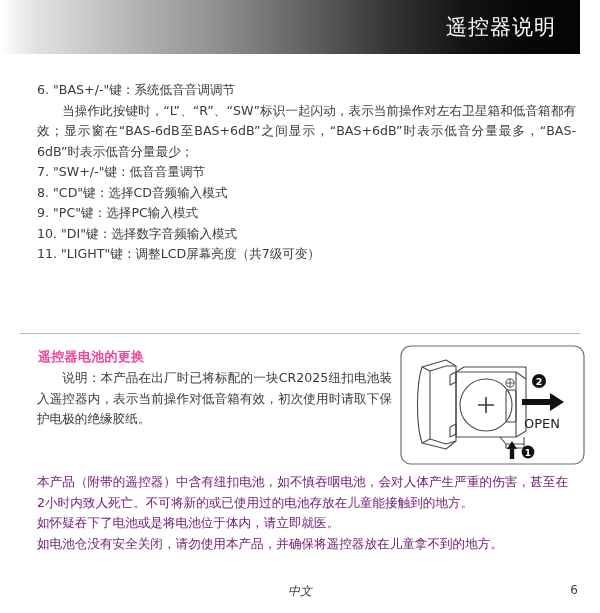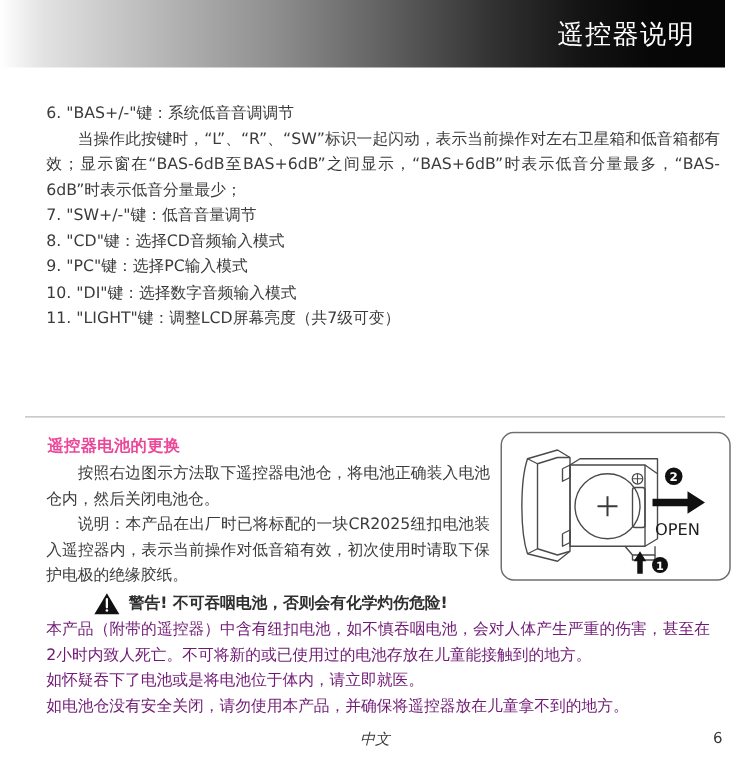--- a/index.html
+++ b/index.html
@@ -225,21 +225,20 @@
 
 
   </div>
 </div>
 
 <div class="divider"></div>
 
 <div class="battery-section">
   <div class="battery-heading">遥控器电池的更换</div>
   <div class="battery-text">
-    <p class="indent">按照右边图示方法取下遥控器电池仓，将电池正确装入电池仓内，然后关闭电池仓。</p>
     <p class="indent">说明：本产品在出厂时已将标配的一块CR2025纽扣电池装入遥控器内，表示当前操作对低音箱有效，初次使用时请取下保护电极的绝缘胶纸。</p>
   </div>
 </div>
 
 <div class="illus">
   <svg width="185" height="120" viewBox="0 0 185 120" xmlns="http://www.w3.org/2000/svg">
 
     <rect x="1" y="1" width="183" height="118" rx="10" ry="10" fill="#ffffff" stroke="#6f6f6f" stroke-width="1.2"></rect>
 
     <g stroke="#4a4a4a" stroke-width="1.1" fill="none" stroke-linejoin="round">
@@ -286,28 +285,20 @@
       <path d="M107 104 L112 96 L117 104 L114.2 104 L114.2 114 L109.8 114 L109.8 104 Z" fill="#111111"></path>
     </g>
     <g>
       <circle cx="128" cy="107" r="6.4" fill="#111111"></circle>
       <text x="128" y="111" font-family="DejaVu Sans, sans-serif" font-size="9" fill="#ffffff" text-anchor="middle" font-weight="bold">1</text>
     </g>
   </svg>
 </div>
 
 <div class="warn-section">
-  <div class="warn-first-line">
-    <svg class="warn-tri" viewBox="0 0 21 18">
-      <path d="M10.5 0.6 L20.5 17.4 L0.5 17.4 Z" fill="#111111"></path>
-      <path d="M10.5 5.2 L10.5 11.8" stroke="#ffffff" stroke-width="1.8" stroke-linecap="round"></path>
-      <circle cx="10.5" cy="14.4" r="1.05" fill="#ffffff"></circle>
-    </svg>
-    <span class="warn-title">警告! 不可吞咽电池，否则会有化学灼伤危险!</span>
-  </div>
   <div class="warn-body">
     <p>本产品（附带的遥控器）中含有纽扣电池，如不慎吞咽电池，会对人体产生严重的伤害，甚至在2小时内致人死亡。不可将新的或已使用过的电池存放在儿童能接触到的地方。</p>
     <p>如怀疑吞下了电池或是将电池位于体内，请立即就医。</p>
     <p>如电池仓没有安全关闭，请勿使用本产品，并确保将遥控器放在儿童拿不到的地方。</p>
   </div>
 </div>
 
 <div class="footer">
   <div class="footer-lang">中文</div>
   <div class="footer-page">6</div>

